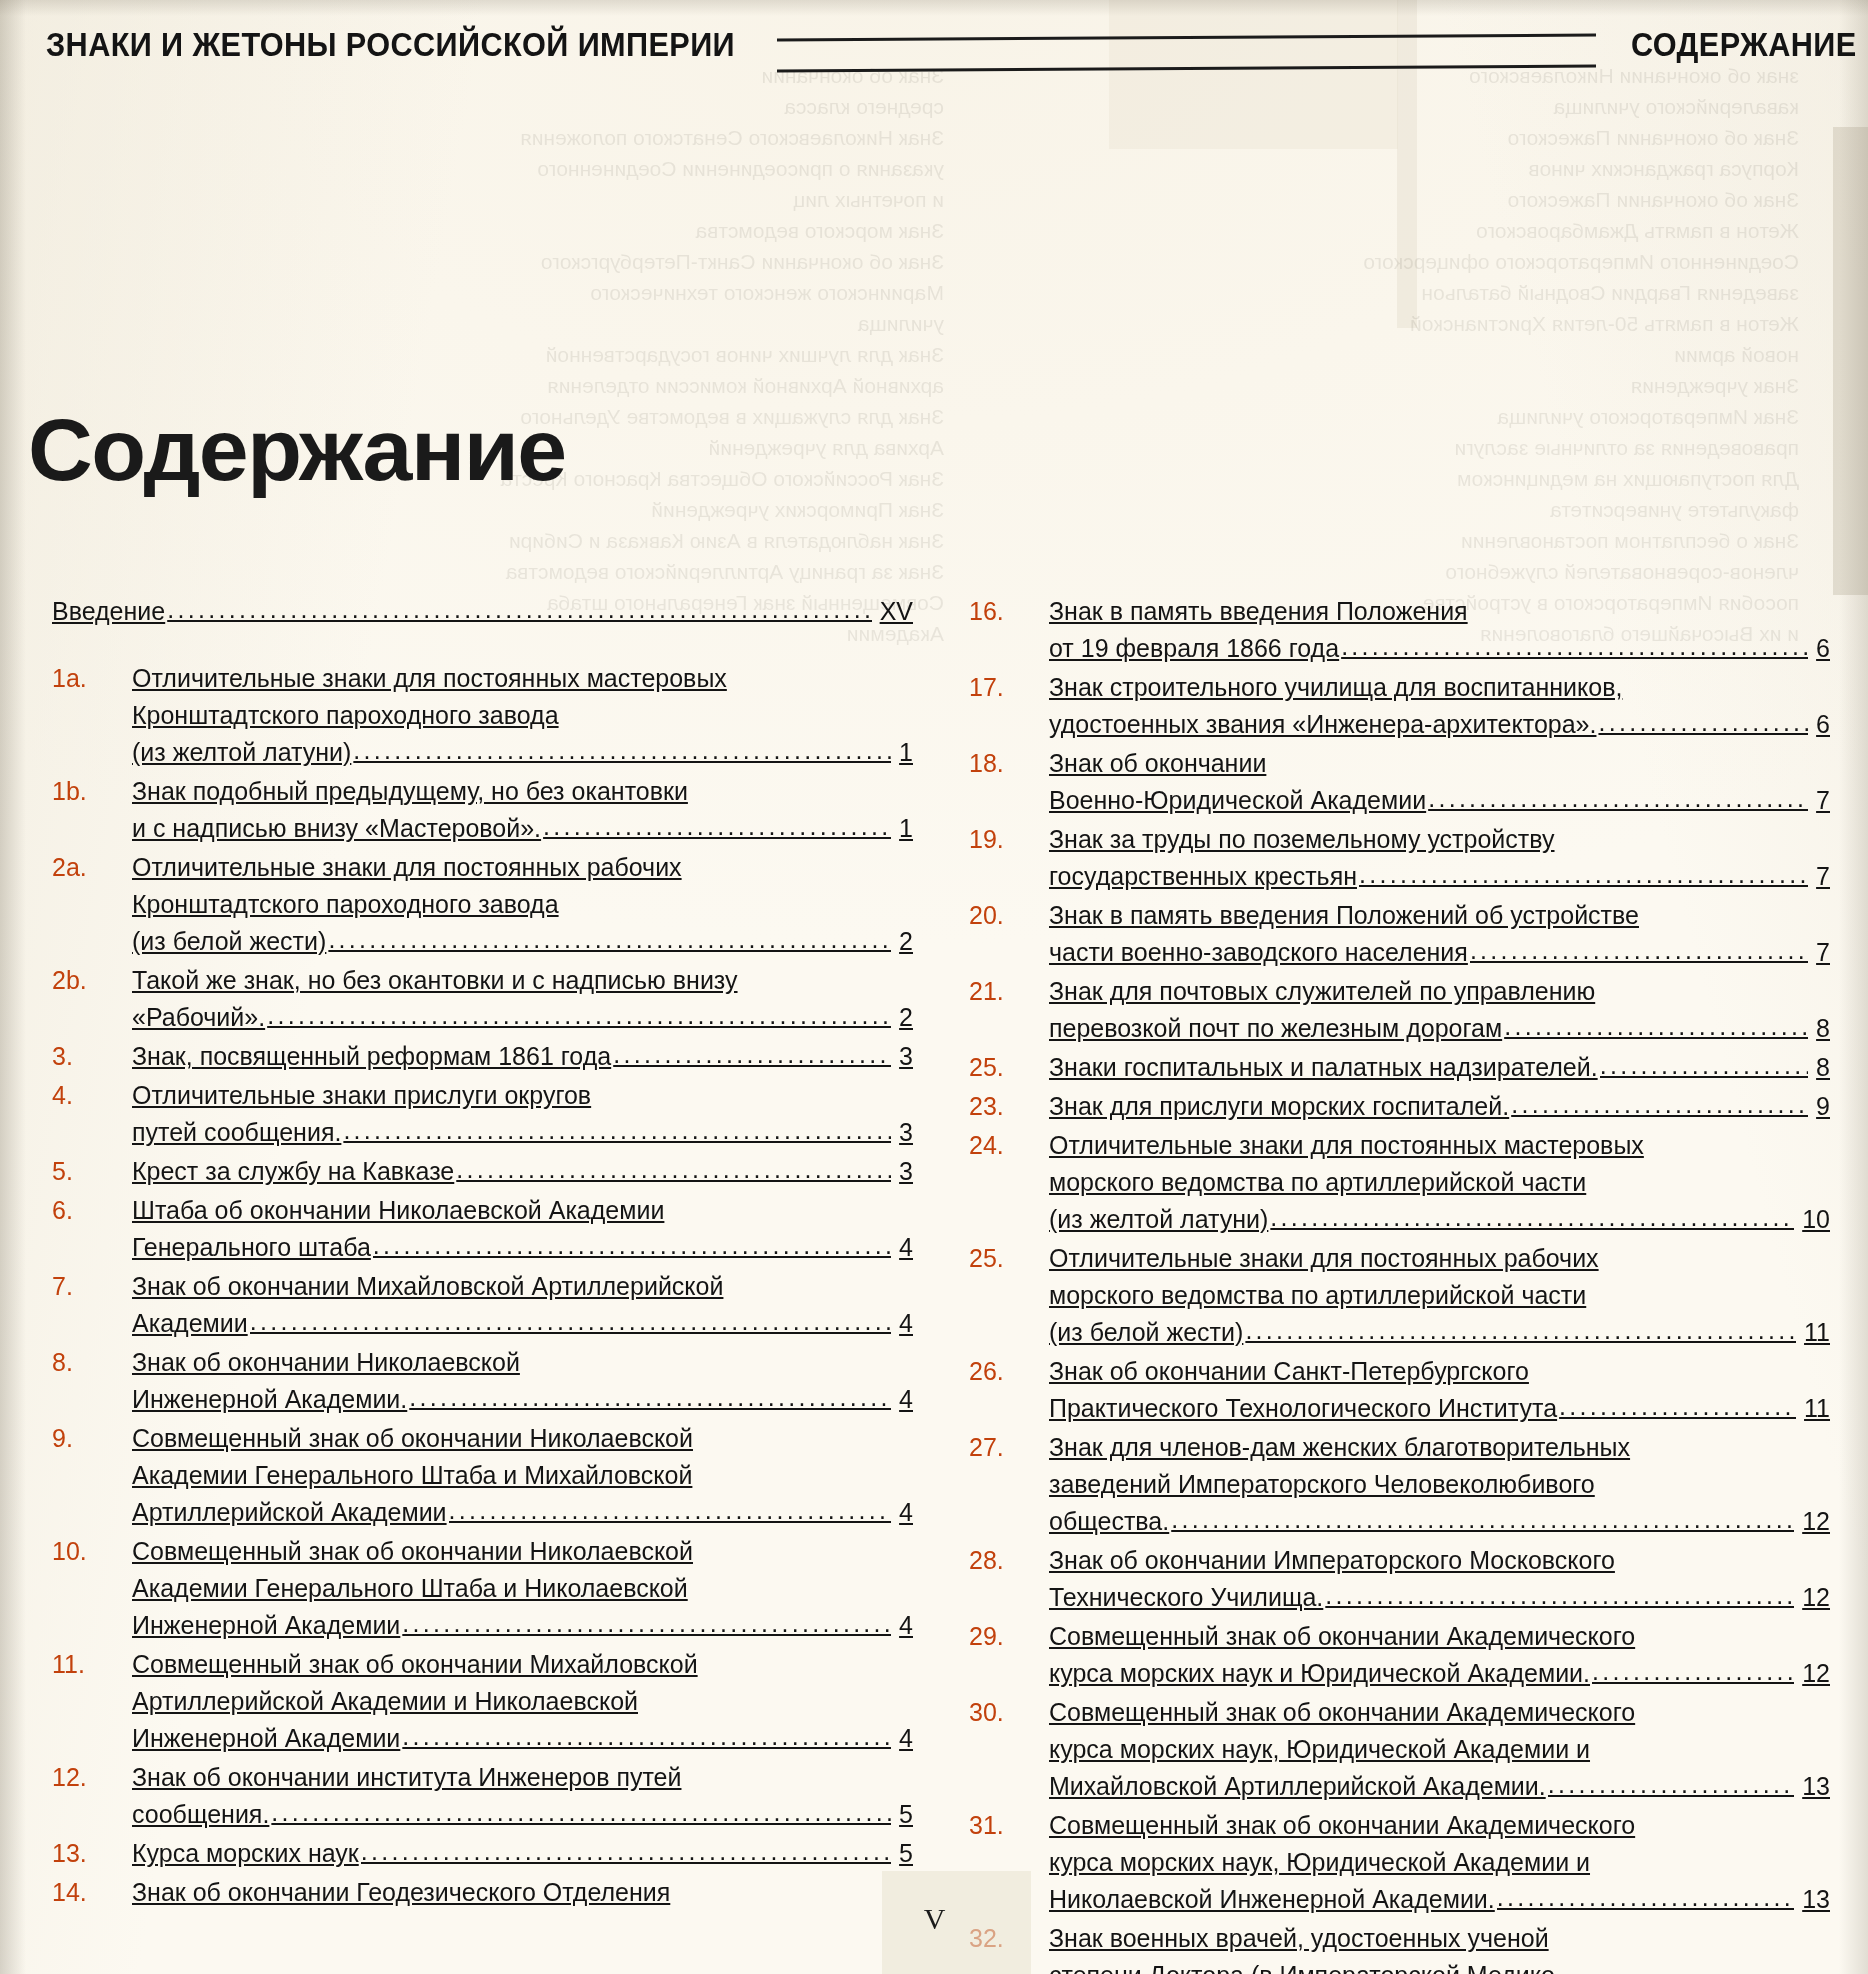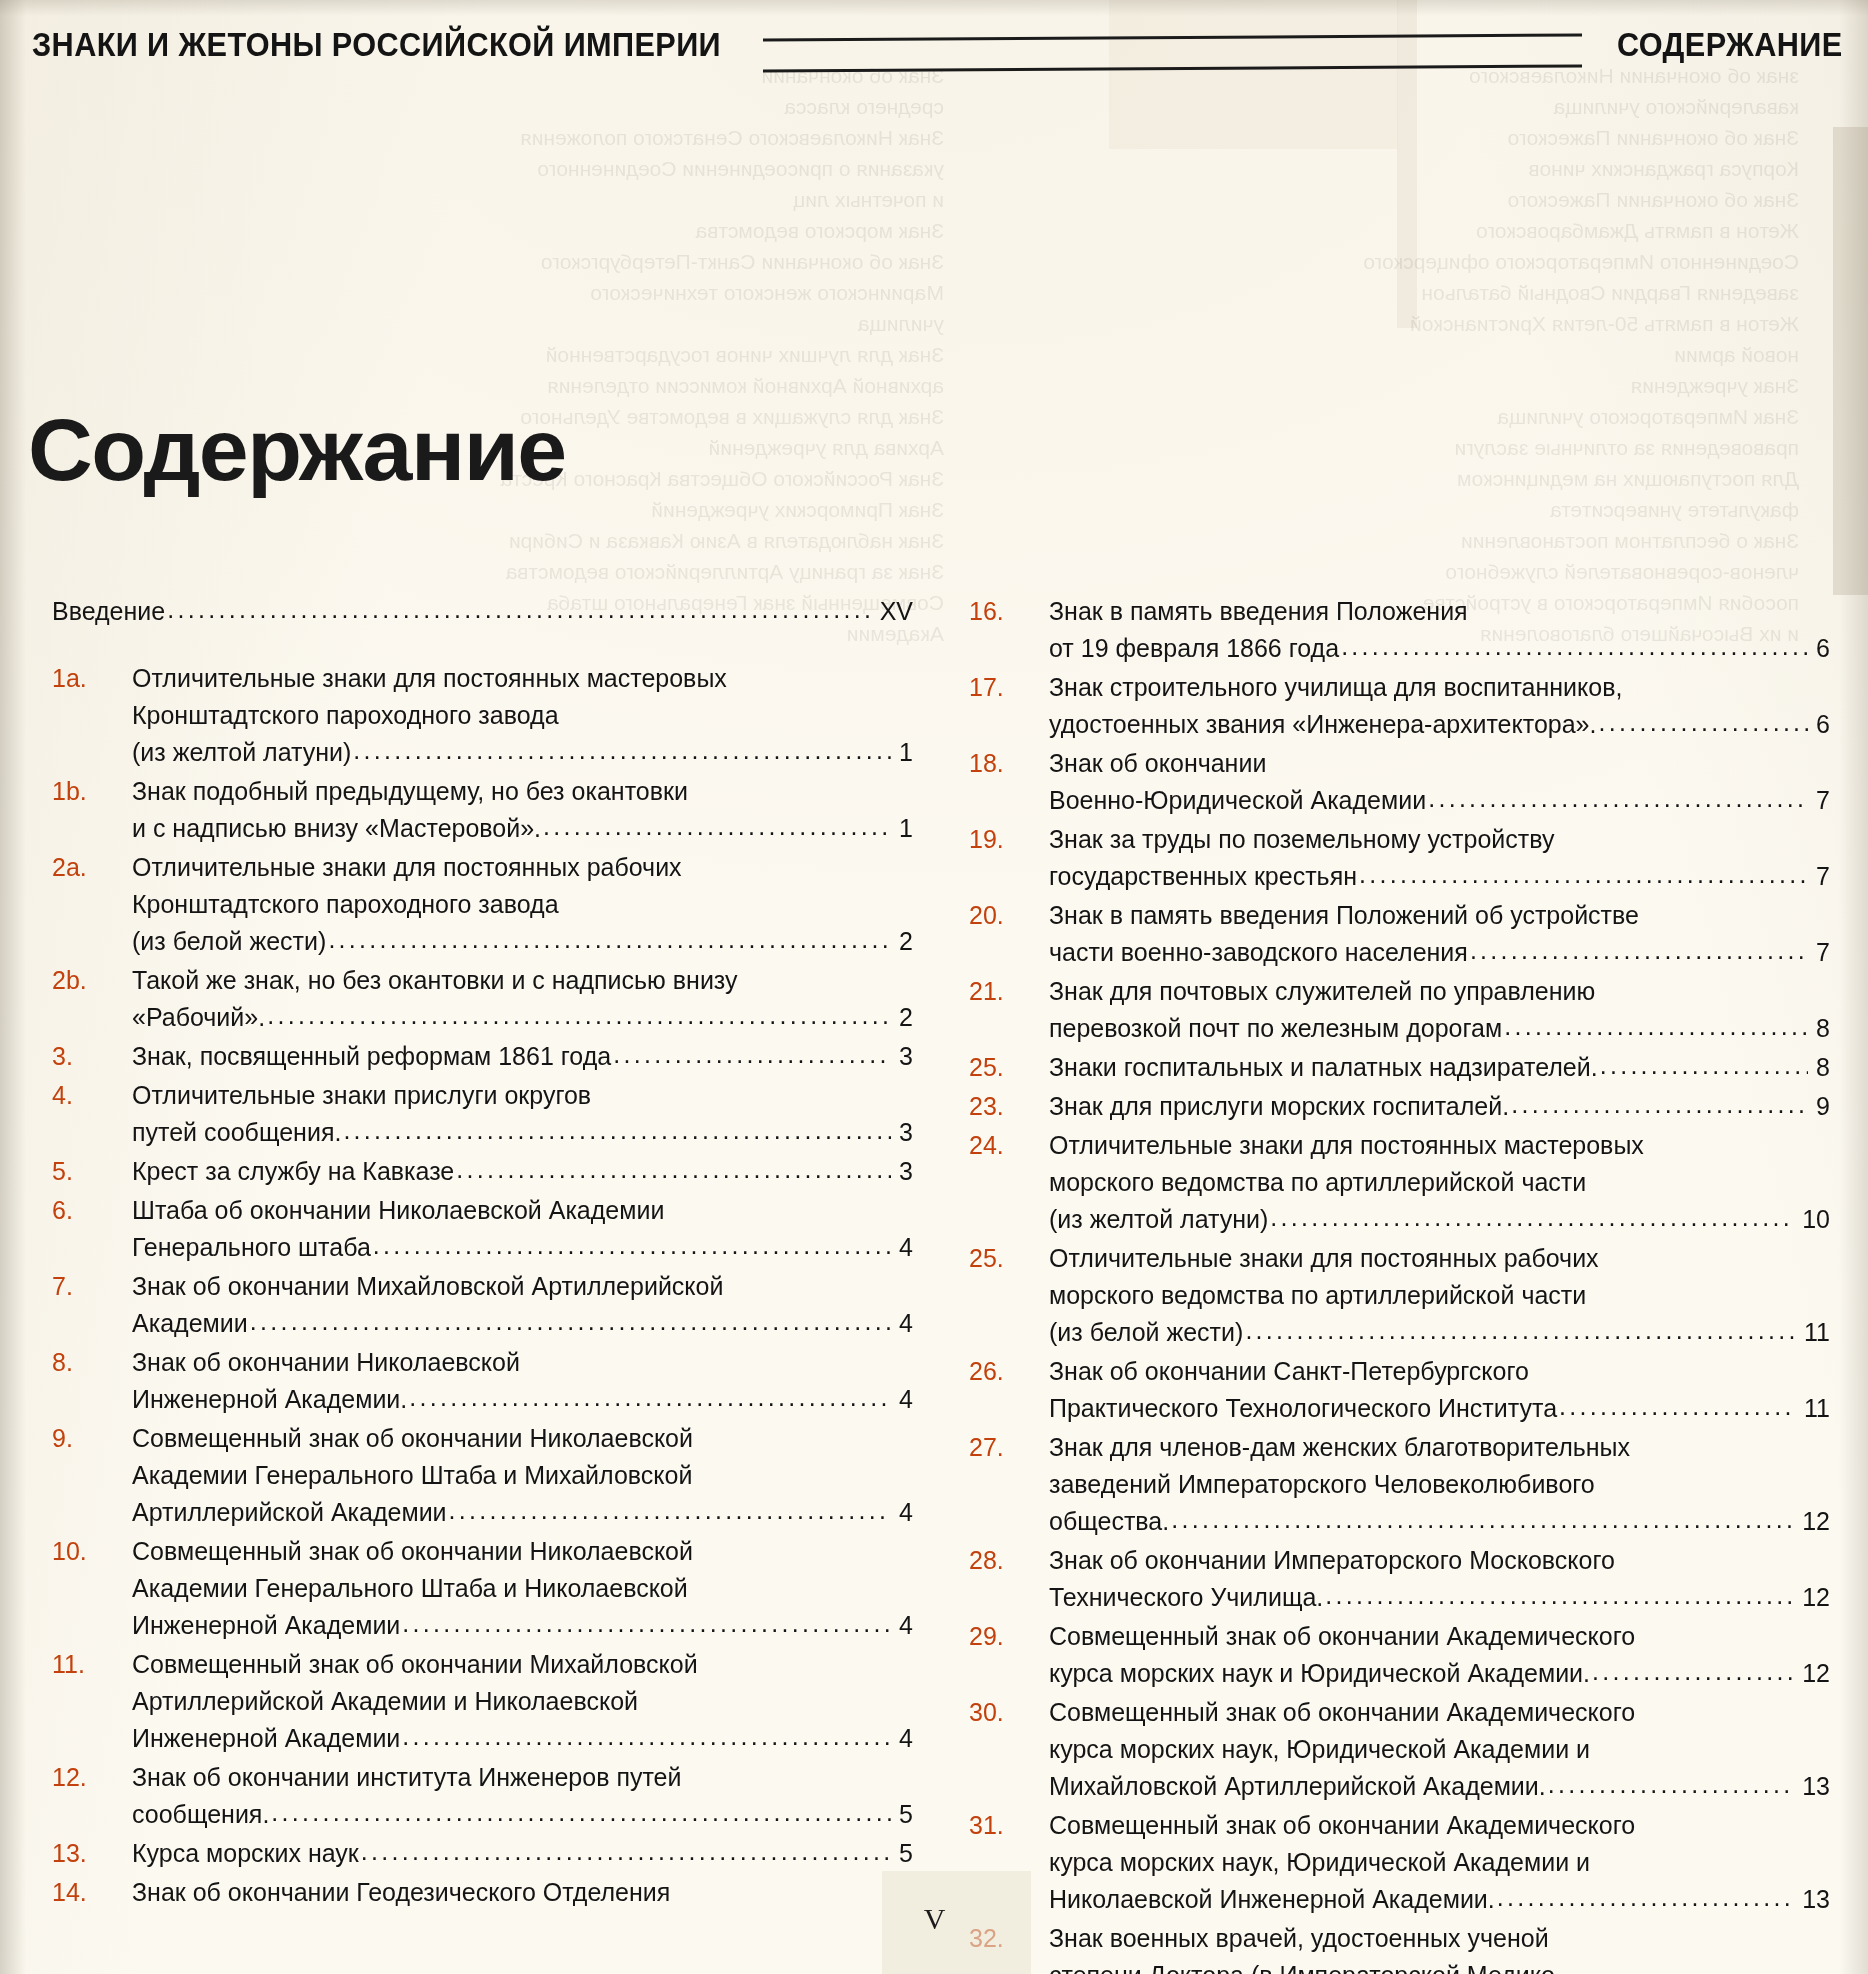--- a/index.html
+++ b/index.html
@@ -47,21 +47,21 @@
     font-size:21px;line-height:31px;
     font-family:"Liberation Sans", sans-serif;
     color:#2a2418;
     white-space:pre;
   }
   .ghost-col.a{left:70px;width:756px;}
   .ghost-col.b{left:925px;width:826px;}
 
   
   .runhead{
-    position:absolute;left:32px;top:22px;width:1811px;height:62px;
+    position:absolute;left:46px;top:22px;width:1811px;height:62px;
   }
   .runhead .left{
     position:absolute;left:0;top:4px;
     font-size:33px;font-weight:bold;letter-spacing:0.4px;
     font-stretch:condensed;
     transform:scaleX(.93);transform-origin:left center;
     color:#141414;white-space:nowrap;
   }
   .runhead .right{
     position:absolute;right:0;top:4px;
@@ -109,20 +109,21 @@
     line-height:37px;
     white-space:nowrap;
     color:#c2410c;
   }
   .entry .body{
     flex:1 1 auto;
     min-width:0;
     font-size:25px;
     line-height:37px;
     color:#141414;
+    text-decoration:underline;
   }
   .entry.intro{margin-bottom:30px;}
   .entry.intro .num{width:0;padding-right:0;}
 
   
   .ln{display:block;white-space:nowrap;overflow:hidden;}
   .ln .txt{white-space:pre;}
   .ln.lead{display:flex;align-items:baseline;}
   .ln.lead .txt{flex:0 0 auto;}
   .ln.lead .dots{

